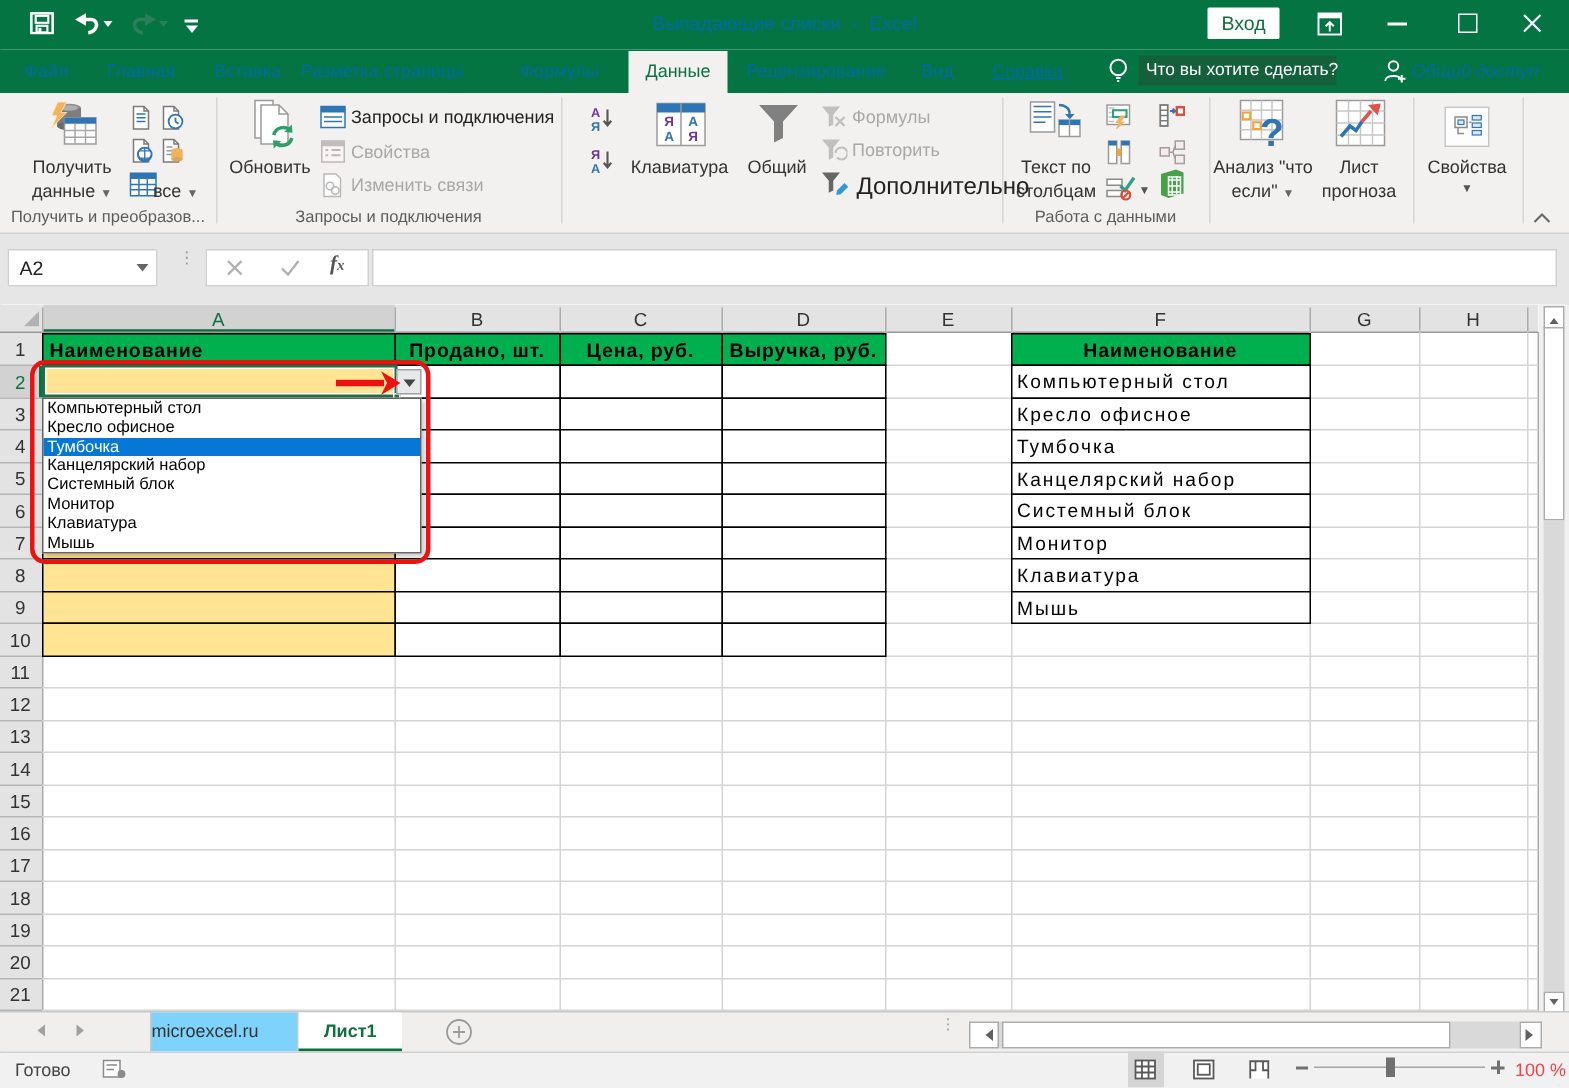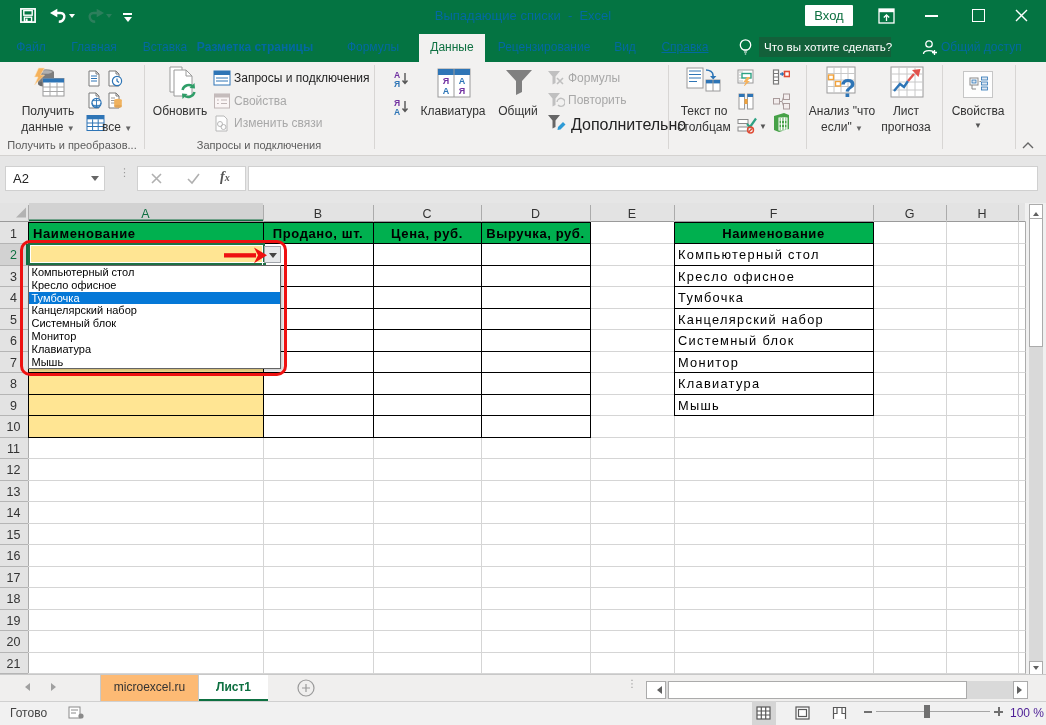--- a/index.html
+++ b/index.html
@@ -39,38 +39,38 @@
 </svg>
 <div class="abs" style="left:925px;top:15px;width:13px;height:1.6px;background:#fff;"></div>
 <div class="abs" style="left:972px;top:9px;width:12.5px;height:12.5px;border:1.4px solid #fff;"></div>
 <svg class="abs" style="left:1015px;top:9px;" width="13" height="13" viewBox="0 0 13 13">
 <path d="M1 1 L12 12 M12 1 L1 12" stroke="#fff" stroke-width="1.4"></path>
 </svg>
 <div class="abs" style="left:0;top:33px;width:1046px;height:29px;background:#047442;"></div>
 <div class="abs tt" style="left:31px;top:40px;width:200px;margin-left:-100px;text-align:center;font-size:12px;">Файл</div>
 <div class="abs tt" style="left:94px;top:40px;width:200px;margin-left:-100px;text-align:center;font-size:12px;">Главная</div>
 <div class="abs tt" style="left:165px;top:40px;width:200px;margin-left:-100px;text-align:center;font-size:12px;">Вставка</div>
-<div class="abs tt" style="left:267px;top:40px;width:176px;margin-left:-100px;text-align:center;font-size:12px;font-weight:bold;">Разметка страницы</div>
+<div class="abs tt" style="left:267px;top:40px;width:176px;margin-left:-100px;text-align:center;font-size:12px;">Разметка страницы</div>
 <div class="abs tt" style="left:373px;top:40px;width:200px;margin-left:-100px;text-align:center;font-size:12px;">Формулы</div>
 <div class="abs tt" style="left:544px;top:40px;width:200px;margin-left:-100px;text-align:center;font-size:12px;">Рецензирование</div>
 <div class="abs tt" style="left:625px;top:40px;width:200px;margin-left:-100px;text-align:center;font-size:12px;">Вид</div>
 <div class="abs tt" style="left:685px;top:40px;width:200px;margin-left:-100px;text-align:center;font-size:12px;text-decoration:underline;">Справка</div>
 <div class="abs" style="left:419px;top:34px;width:66px;height:28px;background:#f2f1f0;"></div>
 <div class="abs" style="left:419px;top:40px;width:66px;text-align:center;font-size:12px;color:#0e7041;">Данные</div>
 <svg class="abs" style="left:738px;top:38px;" width="15" height="18" viewBox="0 0 15 18">
 <circle cx="7.5" cy="7" r="5.2" fill="none" stroke="#fff" stroke-width="1.3"></circle>
 <path d="M5.5 12 L9.5 12 M6 14 L9 14 M6.8 16 L8.2 16" stroke="#fff" stroke-width="1.2"></path>
 </svg>
 <div class="abs" style="left:759px;top:37px;width:132px;height:20px;background:#13603a;color:#fff;font-size:11.6px;line-height:20px;padding-left:5px;white-space:nowrap;">Что вы хотите сделать?</div>
 <svg class="abs" style="left:921px;top:39px;" width="18" height="17" viewBox="0 0 18 17">
 <circle cx="8" cy="5" r="3.2" fill="none" stroke="#fff" stroke-width="1.3"></circle>
 <path d="M2.5 15 C2.5 10.5 13.5 10.5 13.5 15" fill="none" stroke="#fff" stroke-width="1.3"></path>
 <path d="M13.5 11 l0 5 M11 13.5 l5 0" stroke="#fff" stroke-width="1.3"></path>
 </svg>
-<div class="abs tt" style="left:941px;top:40px;font-size:12px;">Общий доступ</div>
+<div class="abs tt" style="left:941px;top:40px;font-size:12px;font-style:italic;">Общий доступ</div>
 <div class="abs" style="left:0;top:62px;width:1046px;height:94px;background:#f2f1f0;border-bottom:1px solid #d4d2d0;"></div>
 <div class="abs" style="left:144px;top:65px;width:1px;height:84px;background:#d8d6d4;"></div>
 <div class="abs" style="left:374px;top:65px;width:1px;height:84px;background:#d8d6d4;"></div>
 <div class="abs" style="left:668px;top:65px;width:1px;height:84px;background:#d8d6d4;"></div>
 <div class="abs" style="left:806px;top:65px;width:1px;height:84px;background:#d8d6d4;"></div>
 <div class="abs" style="left:942px;top:65px;width:1px;height:84px;background:#d8d6d4;"></div>
 <div class="abs" style="left:1015px;top:65px;width:1px;height:84px;background:#d8d6d4;"></div>
 <svg class="abs" style="left:30px;top:66px;" width="36" height="34" viewBox="0 0 36 34">
 <ellipse cx="16" cy="6" rx="8" ry="2.8" fill="#909090"></ellipse>
 <rect x="8" y="6" width="16" height="12" fill="#7d7d7d"></rect>
@@ -187,20 +187,21 @@
 <rect x="1" y="1" width="16" height="20" fill="#fff" stroke="#9a9a9a"></rect>
 <path d="M3 4 L15 4 M3 7.5 L15 7.5 M3 11 L15 11 M3 14.5 L11 14.5" stroke="#2e75b6"></path>
 <path d="M20 3 a7 5 0 0 1 7 5 l0 3" fill="none" stroke="#2e75b6" stroke-width="1.6"></path>
 <path d="M24 9 l3.2 3.5 l3.2 -3.5 z" fill="#2e75b6"></path>
 <rect x="20" y="13" width="14" height="11" fill="#fff" stroke="#9a9a9a"></rect>
 <rect x="20" y="13" width="14" height="3.4" fill="#2e75b6"></rect>
 <path d="M27 13 L27 24" stroke="#9a9a9a"></path>
 </svg>
 <div class="abs" style="left:704px;top:104px;width:140px;margin-left:-70px;text-align:center;font-size:12px;color:#333;">Текст по</div>
 <div class="abs" style="left:704px;top:120px;width:140px;margin-left:-70px;text-align:center;font-size:12px;color:#333;">столбцам</div>
+<div class="abs" style="left:737px;top:139px;width:260px;margin-left:-130px;text-align:center;font-size:11px;color:#5c5c5c;">Работа с данными</div>
 <svg class="abs" style="left:737px;top:69px;" width="18" height="17" viewBox="0 0 18 17">
 <rect x="1" y="1" width="15" height="13" fill="#fff" stroke="#9a9a9a"></rect>
 <path d="M2 3 L6 3 M2 6 L4 6 M2 9 L5 9 M2 12 L6 12" stroke="#c0c0c0"></path>
 <rect x="5" y="4.5" width="9" height="4.5" fill="none" stroke="#2da283" stroke-width="1.4"></rect>
 <path d="M10 8 L13.5 8 L10.5 12 L13 12 L6.5 18 L8.8 13 L6.5 13 Z" fill="#f5b25c"></path>
 </svg>
 <svg class="abs" style="left:772px;top:69px;" width="18" height="17" viewBox="0 0 18 17">
 <rect x="1.5" y="1" width="5" height="14" fill="#fff" stroke="#7a7a7a" stroke-width="1.2"></rect>
 <path d="M1.5 4.5 L6.5 4.5 M1.5 8 L6.5 8 M1.5 11.5 L6.5 11.5" stroke="#7a7a7a"></path>
 <path d="M8 5 l3 0 M9.8 3.4 L11.5 5 L9.8 6.6" stroke="#2e75b6" stroke-width="1.3" fill="none"></path>
@@ -466,21 +467,21 @@
 <div class="abs" style="left:1026px;top:203px;width:20px;height:471px;background:#f0f0f0;"></div>
 <div class="abs" style="left:1029px;top:204px;width:14px;height:143px;background:#fff;border:1px solid #ababab;"></div>
 <div class="abs" style="left:1029px;top:218px;width:14px;height:1px;background:#ababab;"></div>
 <div class="abs" style="left:1032.5px;top:209px;width:0;height:0;border:3.5px solid transparent;border-bottom:4.5px solid #606060;"></div>
 <div class="abs" style="left:1029px;top:347px;width:14px;height:314px;background:#d9d9d9;"></div>
 <div class="abs" style="left:1029px;top:661px;width:14px;height:14px;background:#fff;border:1px solid #ababab;"></div>
 <div class="abs" style="left:1032.5px;top:666px;width:0;height:0;border:3.5px solid transparent;border-top:4.5px solid #606060;"></div>
 <div class="abs" style="left:0;top:674px;width:1046px;height:27px;background:#f0efee;border-top:1px solid #c8c8c8;"></div>
 <div class="abs" style="left:21px;top:683px;width:0;height:0;border:4.5px solid transparent;border-right:5.5px solid #a0a0a0;"></div>
 <div class="abs" style="left:51px;top:683px;width:0;height:0;border:4.5px solid transparent;border-left:5.5px solid #a0a0a0;"></div>
-<div class="abs" style="left:100px;top:675px;width:99px;height:26px;background:#fdba74;border-right:1px solid #c8c8c8;border-left:1px solid #c8c8c8;color:#333;font-size:12px;text-align:center;line-height:25px;">microexcel.ru</div>
+<div class="abs" style="left:100px;top:675px;width:99px;height:26px;background:#7dd3fc;border-right:1px solid #c8c8c8;border-left:1px solid #c8c8c8;color:#333;font-size:12px;text-align:left;line-height:25px;">microexcel.ru</div>
 <div class="abs" style="left:199px;top:675px;width:69px;height:26px;background:#fff;border-bottom:2px solid #0e7041;color:#0e7041;font-weight:bold;font-size:12px;text-align:center;line-height:24px;">Лист1</div>
 <svg class="abs" style="left:297px;top:679px;" width="18" height="18" viewBox="0 0 18 18">
 <circle cx="9" cy="9" r="8" fill="none" stroke="#9a9a9a" stroke-width="1.2"></circle>
 <path d="M9 5 L9 13 M5 9 L13 9" stroke="#9a9a9a" stroke-width="1.2"></path>
 </svg>
 <div class="abs" style="left:627px;top:681px;width:3px;height:14px;color:#9a9a9a;font-size:10px;line-height:5px;">⋮</div>
 <div class="abs" style="left:646px;top:681px;width:382px;height:18px;background:#d9d9d9;"></div>
 <div class="abs" style="left:646px;top:681px;width:20px;height:18px;background:#fff;border:1px solid #ababab;"></div>
 <div class="abs" style="left:653px;top:685.5px;width:0;height:0;border:4.5px solid transparent;border-right:5px solid #606060;"></div>
 <div class="abs" style="left:668px;top:681px;width:299px;height:18px;background:#fff;border:1px solid #ababab;"></div>
@@ -504,13 +505,13 @@
 </svg>
 <svg class="abs" style="left:832px;top:706px;" width="15" height="14" viewBox="0 0 15 14">
 <path d="M1.5 13 L1.5 1.5 L13.5 1.5 L13.5 13" fill="#fff" stroke="#595959" stroke-width="1.2"></path>
 <path d="M5 1.5 L5 7.5 L1.5 7.5 M10 1.5 L10 7.5 L13.5 7.5" fill="none" stroke="#595959" stroke-width="1.2"></path>
 </svg>
 <div class="abs" style="left:864px;top:710.5px;width:8px;height:2px;background:#707070;"></div>
 <div class="abs" style="left:876px;top:711px;width:114px;height:1px;background:#a6a6a6;"></div>
 <div class="abs" style="left:924px;top:705px;width:6px;height:13px;background:#707070;"></div>
 <div class="abs" style="left:994px;top:710.5px;width:9px;height:2px;background:#707070;"></div>
 <div class="abs" style="left:997.5px;top:707px;width:2px;height:9px;background:#707070;"></div>
-<div class="abs" style="left:1010px;top:706px;font-size:12px;color:#4c1d95;">100 %</div>
+<div class="abs" style="left:1010px;top:706px;font-size:12px;color:#ef4444;">100 %</div>
 </div>
 </body></html>

